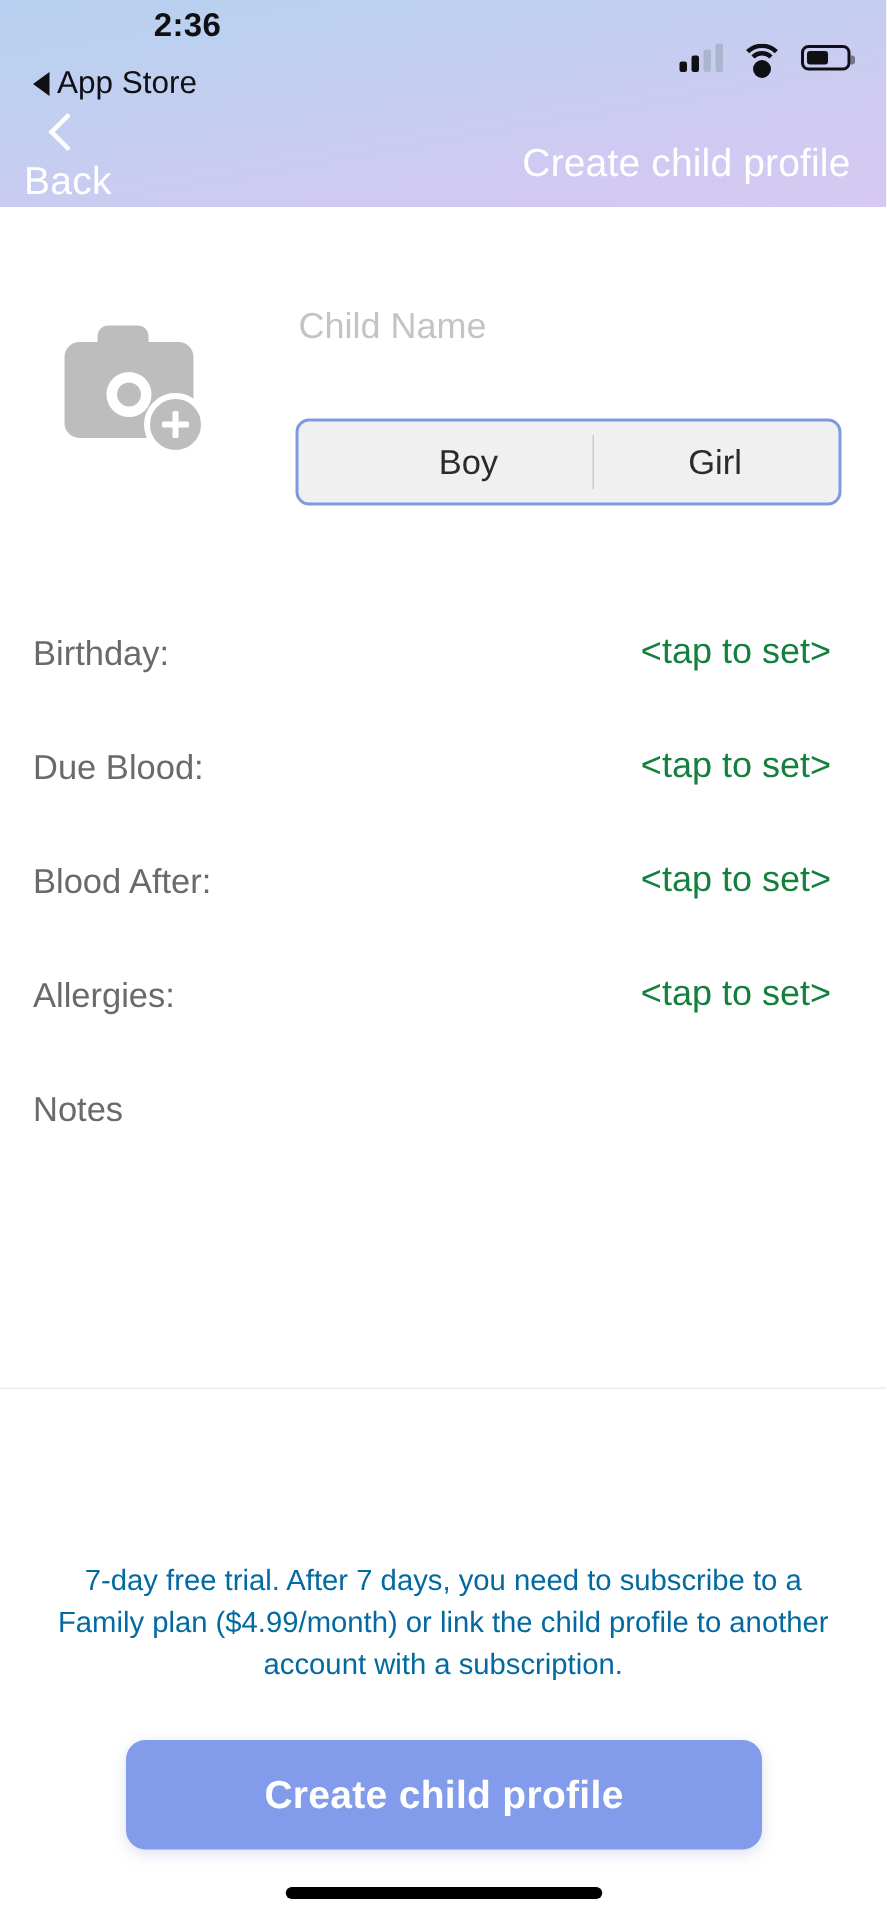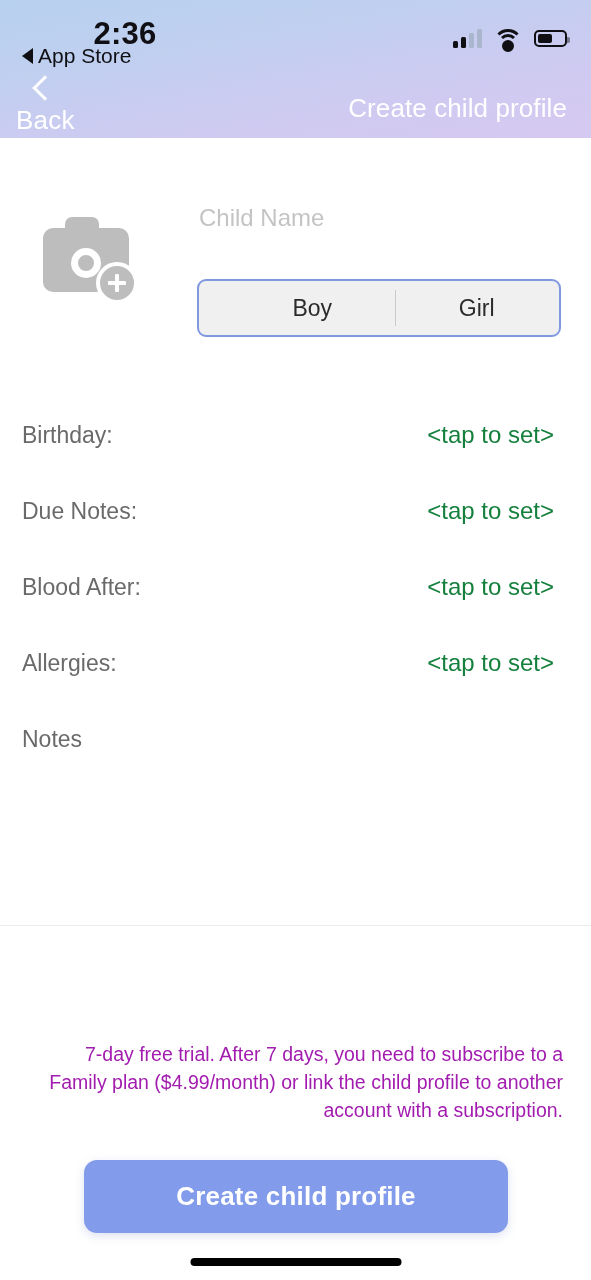--- a/index.html
+++ b/index.html
@@ -30,25 +30,25 @@
     background: linear-gradient(170deg, #b8d0ef 0%, #bdd0ef 22%, #c6cdf0 48%, #cfcaf1 70%, #d6c9f1 100%);
   }
   .statusbar {
     position: absolute;
     top: 0; left: 0;
     width: 591px;
     height: 78px;
   }
   .sb-time {
     position: absolute;
-    top: 16px;
+    top: 4px;
     left: 0;
     width: 250px;
     text-align: center;
-    font-size: 31px;
+    font-size: 22px;
     font-weight: bold;
     color: #101014;
     letter-spacing: 0.2px;
   }
   .sb-return {
     position: absolute;
     top: 44px;
     left: 22px;
     font-size: 21px;
     font-weight: normal;
@@ -284,24 +284,24 @@
     left: 0; top: 925px;
     width: 591px; height: 1px;
     background: #ececec;
   }
 
   
   .trial-text {
     position: absolute;
     left: 28px; top: 1040px;
     width: 535px;
-    text-align: right;
+    text-align: center;
     font-size: 19.5px;
     line-height: 28px;
-    color: #a21caf;
+    color: #0369a1;
   }
   .cta {
     position: absolute;
     left: 84px; top: 1160px;
     width: 424px; height: 73px;
     background: #829bea;
     border: none;
     border-radius: 13px;
     color: #ffffff;
     font-size: 26px;
@@ -376,21 +376,21 @@
   </div>
 
   <div class="rows">
 
     <div class="row">
       <span class="row-label">Birthday:</span>
       <span class="row-value">&lt;tap to set&gt;</span>
     </div>
 
     <div class="row">
-      <span class="row-label">Due Notes:</span>
+      <span class="row-label">Due Blood:</span>
       <span class="row-value">&lt;tap to set&gt;</span>
     </div>
 
     <div class="row">
       <span class="row-label">Blood After:</span>
       <span class="row-value">&lt;tap to set&gt;</span>
     </div>
 
     <div class="row">
       <span class="row-label">Allergies:</span>

